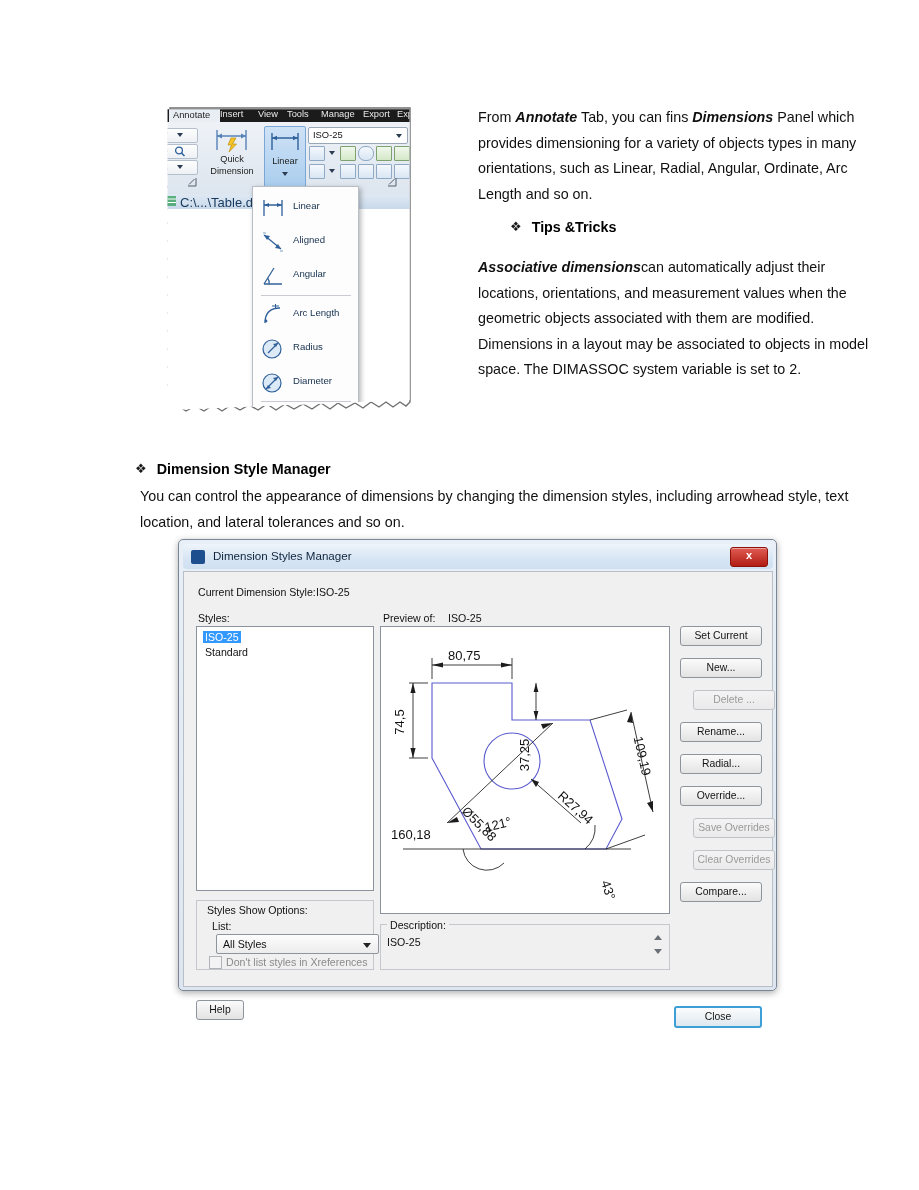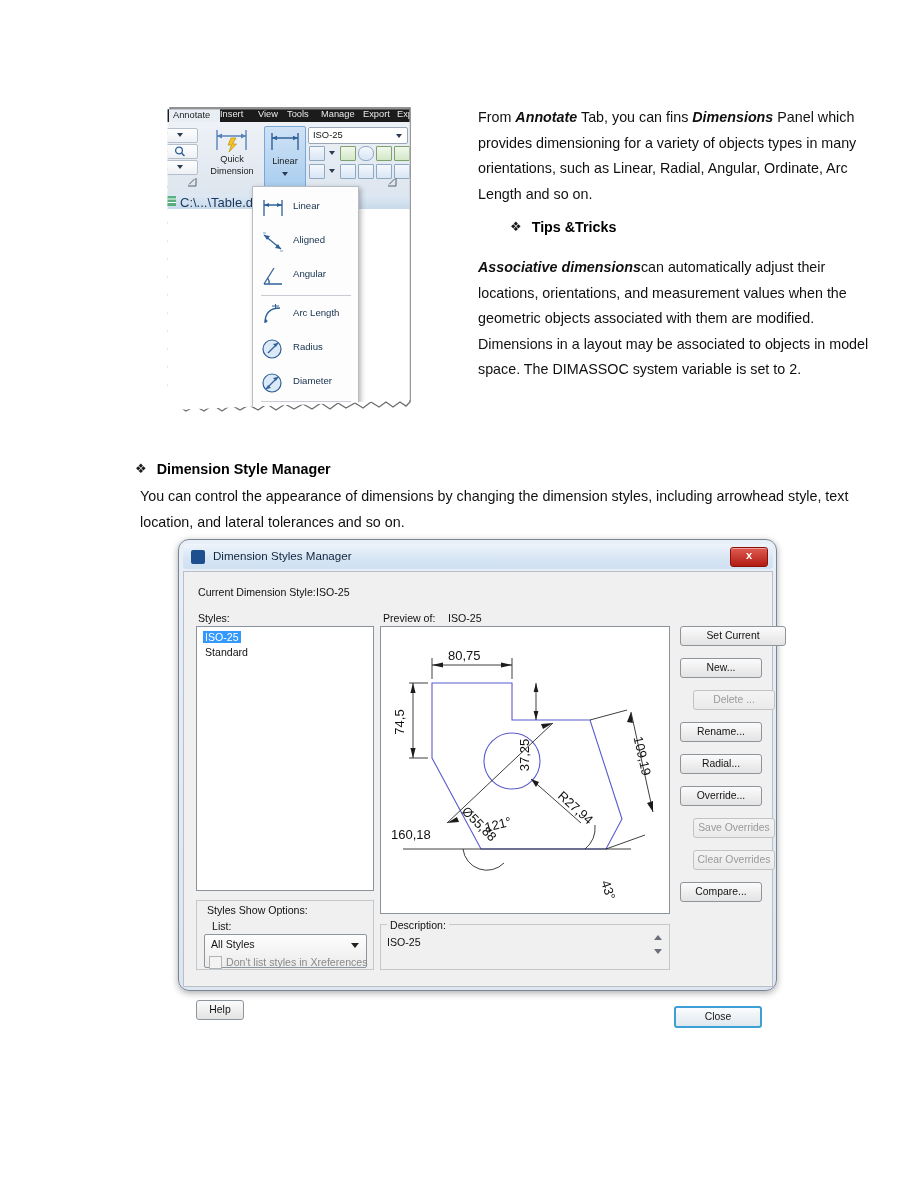--- a/index.html
+++ b/index.html
@@ -49,21 +49,21 @@
   
   .dd-menu{position:absolute;left:92px;top:80px;width:105px;height:250px;background:#fdfdfd;
     border:1px solid #b9bec6;box-shadow:2px 2px 5px rgba(0,0,0,.28);}
   .dd-item{position:absolute;left:0;width:105px;height:34px;}
   .dd-item .t{position:absolute;left:40px;top:9px;font-size:9.6px;color:#14304d;}
   .dd-sep{position:absolute;left:8px;width:90px;height:1px;background:#c8ccd2;}
   .ic{position:absolute;left:8px;top:6px;width:24px;height:22px;}
 
   
   #dlg{left:178px;top:539px;width:599px;height:452px;}
-  .dlg-frame{position:absolute;inset:0;border:1px solid #7a8595;border-radius:11px;
+  .dlg-frame{position:absolute;inset:0;border:1px solid #7a8595;border-radius:5px;
     background:linear-gradient(#e8eff7,#dde6f0);
     box-shadow:0 2px 7px rgba(0,0,0,.33);padding:3px;box-sizing:border-box;}
   .dlg-title{position:absolute;left:4px;top:4px;width:590px;height:25px;border-radius:4px;
     background:linear-gradient(#eef4fb,#d8e6f4 55%,#cfe0f2);}
   .dlg-title .tt{position:absolute;left:30px;top:5px;font-size:11.6px;color:#10243c;}
   .dlg-appicon{position:absolute;left:8px;top:6px;width:14px;height:14px;background:#1d4f8f;border-radius:2px;}
   .dlg-close{position:absolute;right:5px;top:3px;width:36px;height:18px;border-radius:3px;
     background:linear-gradient(#e05b52,#b11c14);border:1px solid #8d1009;
     box-shadow:inset 0 1px 0 rgba(255,255,255,.45);}
   .dlg-close .x{position:absolute;left:0;top:1px;width:36px;text-align:center;
@@ -327,21 +327,21 @@
       <div class="lbl" style="left:14px;top:40px;">Styles:</div>
 
       <div class="listbox" style="left:12px;top:54px;width:178px;height:265px;">
         <div class="li sel" style="top:4px;">ISO-25</div>
         <div class="li" style="top:19px;">Standard</div>
       </div>
 
       <div class="panelbox" style="left:12px;top:328px;width:178px;height:70px;"></div>
       <div class="lbl" style="left:20px;top:332px;background:#f0f0f0;padding:0 3px;">Styles Show Options:</div>
       <div class="lbl" style="left:28px;top:348px;">List:</div>
-      <div class="combo" style="left:20px;top:362px;width:163px;height:34px;text-decoration:underline;">
+      <div class="combo" style="left:32px;top:362px;width:163px;height:20px;text-decoration:underline;">
         <div class="cv">All Styles</div>
         <div class="ar"></div>
       </div>
       <div class="chk" style="left:25px;top:384px;"></div>
       <div class="lbl" style="left:42px;top:384px;color:#8a8a8a;">Don't list styles in Xreferences</div>
 
       <div class="lbl" style="left:199px;top:40px;">Preview of:</div>
       <div class="lbl" style="left:264px;top:40px;">ISO-25</div>
 
       <div class="previewbox" style="left:196px;top:54px;width:290px;height:288px;">
@@ -403,21 +403,21 @@
       </div>
 
       <div class="descbox" style="left:196px;top:352px;width:290px;height:46px;"></div>
       <div class="lbl" style="left:203px;top:347px;background:#f0f0f0;padding:0 3px;">Description:</div>
       <div class="lbl" style="left:203px;top:364px;">ISO-25</div>
       <div class="spin" style="left:470px;top:363px;height:20px;">
         <div class="up"></div>
         <div class="dn"></div>
       </div>
 
-      <div class="btn" style="left:496px;top:54px;width:106px;height:20px;">Set Current</div>
+      <div class="btn" style="left:496px;top:54px;width:82px;height:20px;">Set Current</div>
       <div class="btn" style="left:496px;top:86px;width:82px;height:20px;">New...</div>
       <div class="btn dis" style="left:496px;top:118px;width:82px;height:20px;">Delete ...</div>
       <div class="btn" style="left:496px;top:150px;width:82px;height:20px;">Rename...</div>
       <div class="btn" style="left:496px;top:182px;width:82px;height:20px;">Radial...</div>
       <div class="btn" style="left:496px;top:214px;width:82px;height:20px;">Override...</div>
       <div class="btn dis" style="left:496px;top:246px;width:82px;height:20px;">Save Overrides</div>
       <div class="btn dis" style="left:496px;top:278px;width:82px;height:20px;">Clear Overrides</div>
       <div class="btn" style="left:496px;top:310px;width:82px;height:20px;">Compare...</div>
 
       <div class="btn" style="left:12px;top:428px;width:48px;height:20px;">Help</div>

